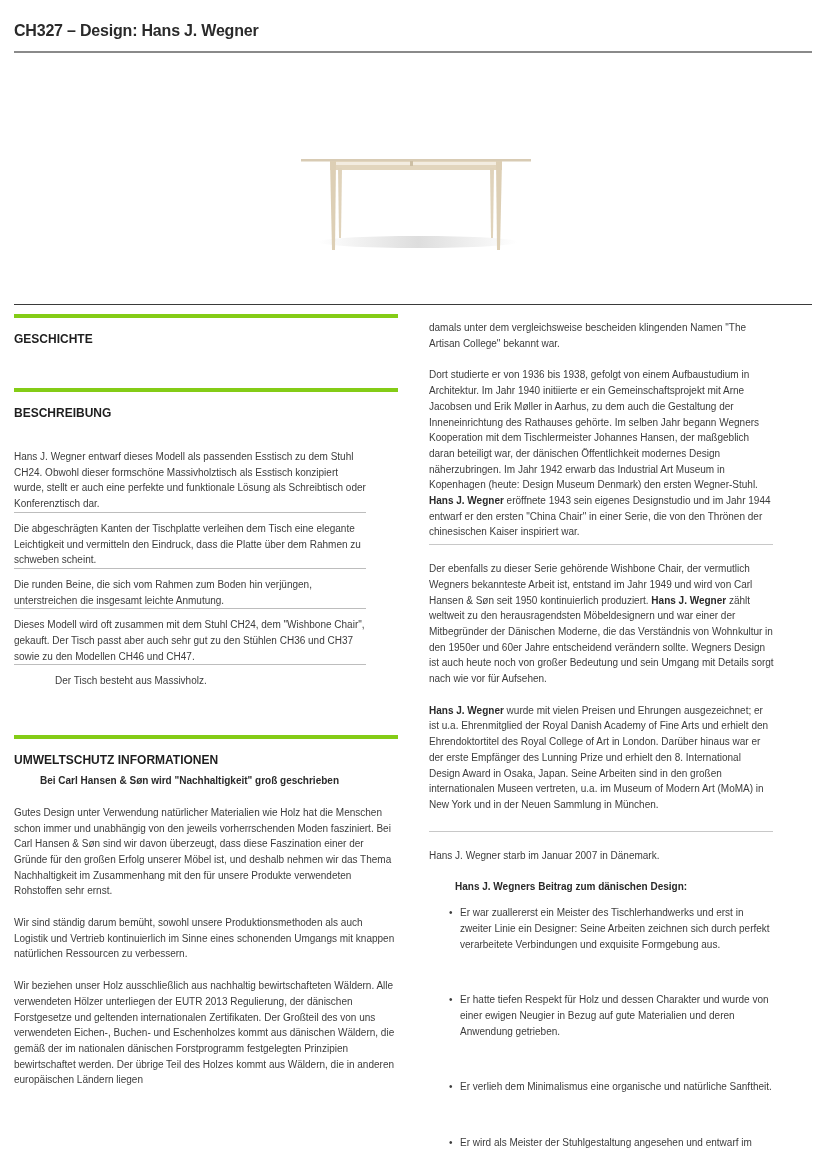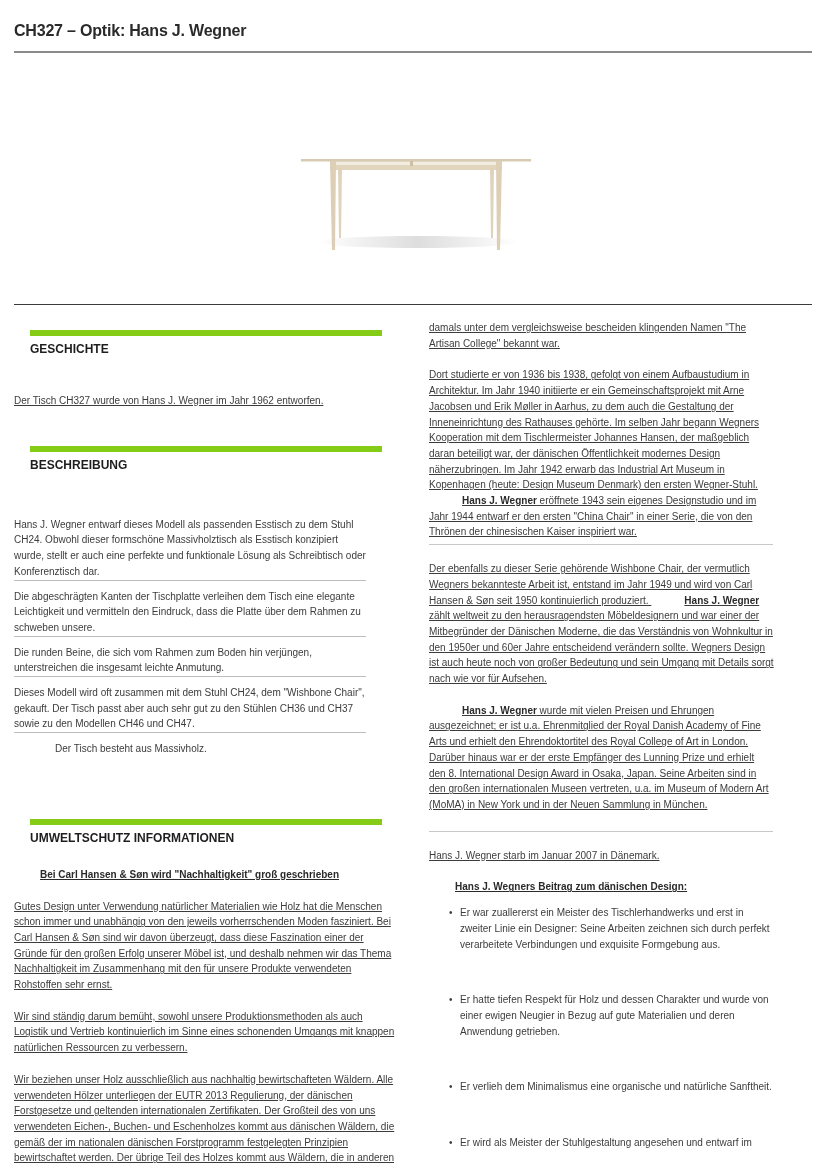--- a/index.html
+++ b/index.html
@@ -14,39 +14,39 @@
   .title-rule { position: absolute; left: 14px; right: 14px; top: 51px; height: 0; border-top: 2px solid #8a8a8a; }
   .hero-rule { position: absolute; left: 14px; right: 14px; top: 304px; height: 0; border-top: 1px solid #3a3a3a; }
 
   .product-image { position: absolute; left: 298px; top: 150px; width: 236px; height: 105px; }
 
   .col { position: absolute; top: 314px; font-size: 10px; line-height: 15.7px; color: #3c3c3c; }
   .col-left { left: 14px; width: 384px; }
   .col-right { left: 429px; width: 345px; }
 
   .section-heading {
-    border-top: 6px solid #84cc16; padding-top: 4px;
-    font-size: 12px; font-weight: bold; color: #1e1e1e; margin: 16px; height: 18px; line-height: 18px;
+    border-top: 4px solid #84cc16; padding-top: 12px;
+    font-size: 12px; font-weight: bold; color: #1e1e1e; margin: 0; height: 18px; line-height: 18px;
   }
-  p { margin: 0; text-decoration: underline; }
+  p { margin: 0; }
   .gap-small { height: 19px; }
   .gap { height: 16px; }
   .desc-item { width: 352px; border-bottom: 1px solid #bdbdbd; padding-bottom: 0px; margin-top: 8px; }
   .desc-item.last { border-bottom: none; padding-left: 41px; }
   .subhead { font-weight: bold; color: #2a2a2a; font-size: 10px; padding-left: 26px; }
   .rule-right { border-bottom: 1px solid #c8c8c8; width: 344px; }
-  b { color: #2a2a2a; margin-left: 33px; }
+  b { color: #2a2a2a; }
   ul { margin: 0; padding-left: 0; list-style: none; }
   li { position: relative; padding-left: 31px; }
   li .bullet { position: absolute; left: 20px; top: 0; }
 </style>
 </head>
 <body>
 
-<div class="page-title">CH327 – Optik: Hans J. Wegner</div>
+<div class="page-title">CH327 – Design: Hans J. Wegner</div>
 <div class="title-rule"></div>
 
 <svg class="product-image" viewBox="0 0 236 105">
   <defs>
     <linearGradient id="shadow" x1="0" x2="1">
       <stop offset="0" stop-color="#ffffff"></stop>
       <stop offset="0.5" stop-color="#d5d5d5"></stop>
       <stop offset="1" stop-color="#ffffff"></stop>
     </linearGradient>
   </defs>
@@ -60,28 +60,27 @@
   <polygon points="198,11 204,11 202,100 199,100" fill="#ddcfb5"></polygon>
   <polygon points="192,18 196,18 195,88 193,88" fill="#e0d3bb"></polygon>
 </svg>
 
 <div class="hero-rule"></div>
 
 <div class="col col-left">
   <section>
     <h2 class="section-heading">GESCHICHTE</h2>
     <div class="gap-small"></div>
-    <p>Der Tisch CH327 wurde von Hans J. Wegner im Jahr 1962 entworfen.</p>
   </section>
   <div style="height:21px"></div>
   <section>
     <h2 class="section-heading">BESCHREIBUNG</h2>
     <div class="gap-small"></div>
     <div class="desc-item">Hans J. Wegner entwarf dieses Modell als passenden Esstisch zu dem Stuhl CH24. Obwohl dieser formschöne Massivholztisch als Esstisch konzipiert wurde, stellt er auch eine perfekte und funktionale Lösung als Schreibtisch oder Konferenztisch dar.</div>
-    <div class="desc-item">Die abgeschrägten Kanten der Tischplatte verleihen dem Tisch eine elegante Leichtigkeit und vermitteln den Eindruck, dass die Platte über dem Rahmen zu schweben unsere.</div>
+    <div class="desc-item">Die abgeschrägten Kanten der Tischplatte verleihen dem Tisch eine elegante Leichtigkeit und vermitteln den Eindruck, dass die Platte über dem Rahmen zu schweben scheint.</div>
     <div class="desc-item">Die runden Beine, die sich vom Rahmen zum Boden hin verjüngen, unterstreichen die insgesamt leichte Anmutung.</div>
     <div class="desc-item">Dieses Modell wird oft zusammen mit dem Stuhl CH24, dem "Wishbone Chair", gekauft. Der Tisch passt aber auch sehr gut zu den Stühlen CH36 und CH37 sowie zu den Modellen CH46 und CH47.</div>
     <div class="desc-item last">Der Tisch besteht aus Massivholz.</div>
   </section>
   <div style="height:46px"></div>
   <section>
     <h2 class="section-heading">UMWELTSCHUTZ INFORMATIONEN</h2>
     <div style="height:4px"></div>
     <p class="subhead">Bei Carl Hansen &amp; Søn wird "Nachhaltigkeit" groß geschrieben</p>
     <div class="gap"></div>

